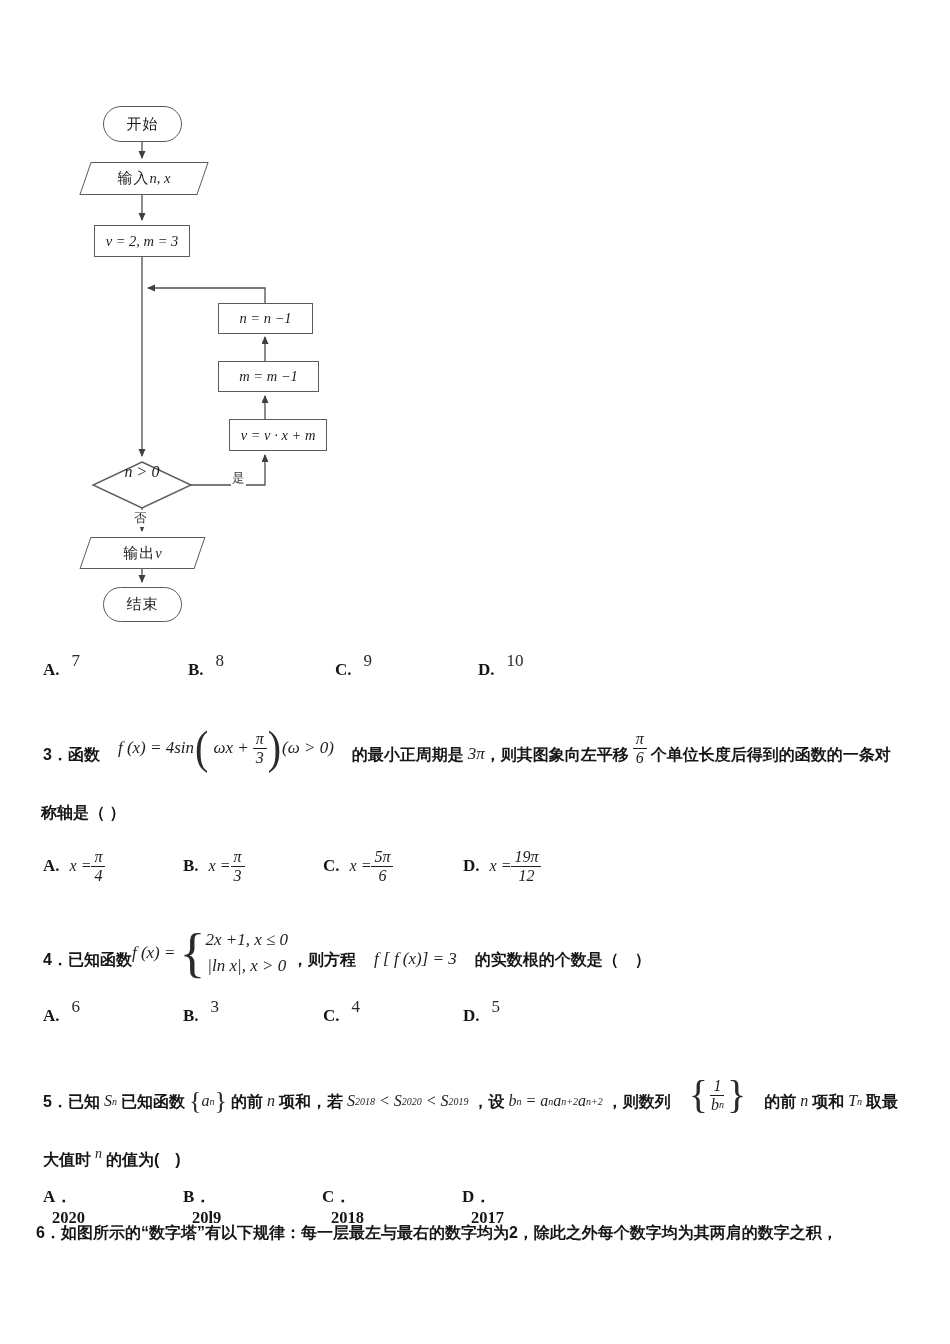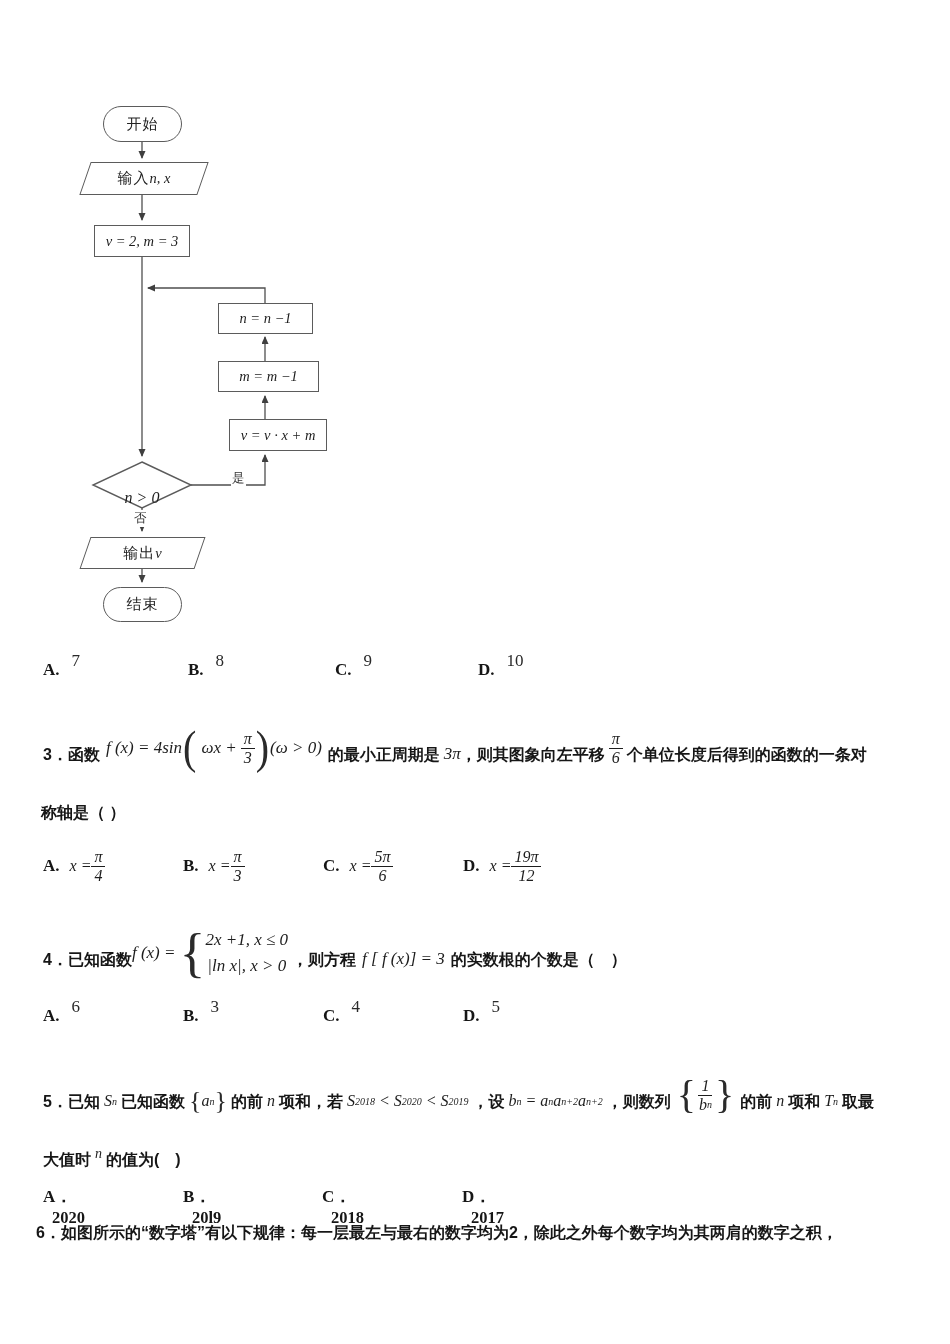--- a/index.html
+++ b/index.html
@@ -22,38 +22,38 @@
   .frac .fd{padding:0 3px;display:flex;align-items:flex-start;justify-content:center;}
   .bigp{font-family:"Liberation Serif",serif;font-style:normal;font-weight:300;font-size:40px;
         line-height:.9;display:inline-block;transform:scaleY(1.15);color:#2a2a2a;margin:0 1px;}
   .brace-lg{font-family:"Liberation Serif",serif;font-style:normal;font-weight:300;font-size:54px;
         line-height:.9;display:inline-block;color:#2a2a2a;}
   .brace-md{font-family:"Liberation Serif",serif;font-style:normal;font-weight:300;font-size:40px;
         line-height:.9;display:inline-block;color:#2a2a2a;}
   .brace-sm{font-family:"Liberation Serif",serif;font-style:normal;font-weight:300;font-size:26px;
         line-height:.9;display:inline-block;color:#2a2a2a;}
   .cases{display:inline-flex;flex-direction:column;line-height:1.55;text-align:center;}
-  .gap4{margin-left:4px;} .gap6{margin-left:6px;} .gap8{}
+  .gap4{margin-left:4px;} .gap6{margin-left:18px;} .gap8{}
   
   .optL{font-family:"Liberation Serif",serif;font-weight:bold;font-size:17px;color:#161616;}
   .optRaised{font-family:"Liberation Serif",serif;font-size:17px;color:#2a2a2a;
              position:relative;top:-9px;margin-left:12px;}
   .optBold{font-family:"Liberation Serif",serif;font-weight:bold;font-size:16.5px;margin-left:9px;color:#161616;}
   .optfrac{display:inline-flex;align-items:center;margin-left:10px;}
   
   .node{position:absolute;display:flex;align-items:center;justify-content:center;
         border:1.4px solid #5b5b5b;background:#fff;z-index:2;box-sizing:border-box;}
   .nodeCn{font-family:"Liberation Sans",sans-serif;font-size:15px;color:#222;letter-spacing:1px;}
   .nodeM{font-family:"Liberation Serif",serif;font-style:italic;font-size:14.5px;color:#1d1d1d;}
   .stadium{border-radius:18px;}
   .para{transform:skewX(-19deg);}
   .unskew{transform:skewX(19deg);display:flex;align-items:center;justify-content:center;width:100%;height:100%;}
   .flowlabel{position:absolute;z-index:3;font-family:"Liberation Sans",sans-serif;
              font-size:12.5px;color:#333;background:#fff;padding:0 1px;}
-  .diamond-label{position:absolute;z-index:2;display:flex;align-items:flex-end;justify-content:center;}
+  .diamond-label{position:absolute;z-index:2;display:flex;align-items:flex-start;justify-content:center;}
   svg{position:absolute;left:0;top:0;z-index:1;}
 </style>
 </head>
 <body>
 
 <svg width="360" height="660" viewBox="0 0 360 660">
   <defs>
     <marker id="arr" markerWidth="9" markerHeight="9" refX="7" refY="3.5" orient="auto" markerUnits="userSpaceOnUse">
       <path d="M0,0 L8,3.5 L0,7 z" fill="#3f3f3f"></path>
     </marker>

